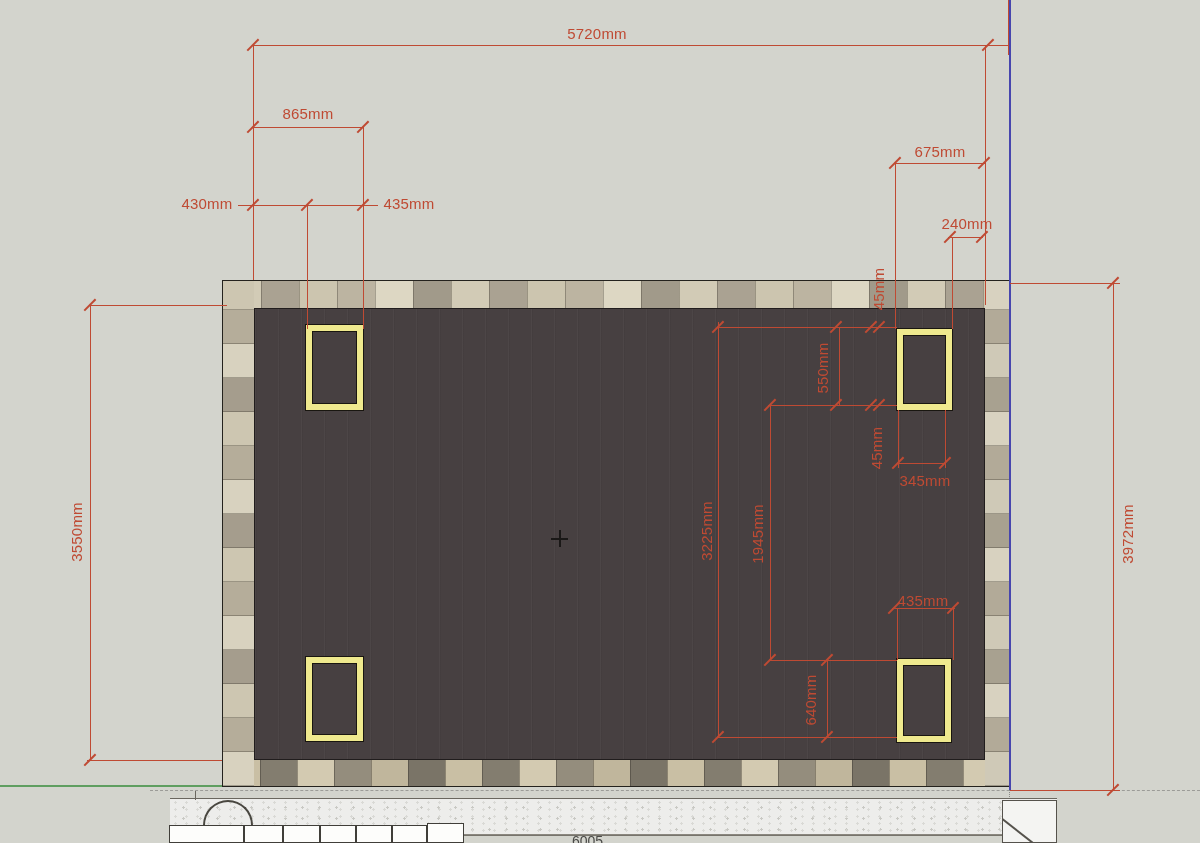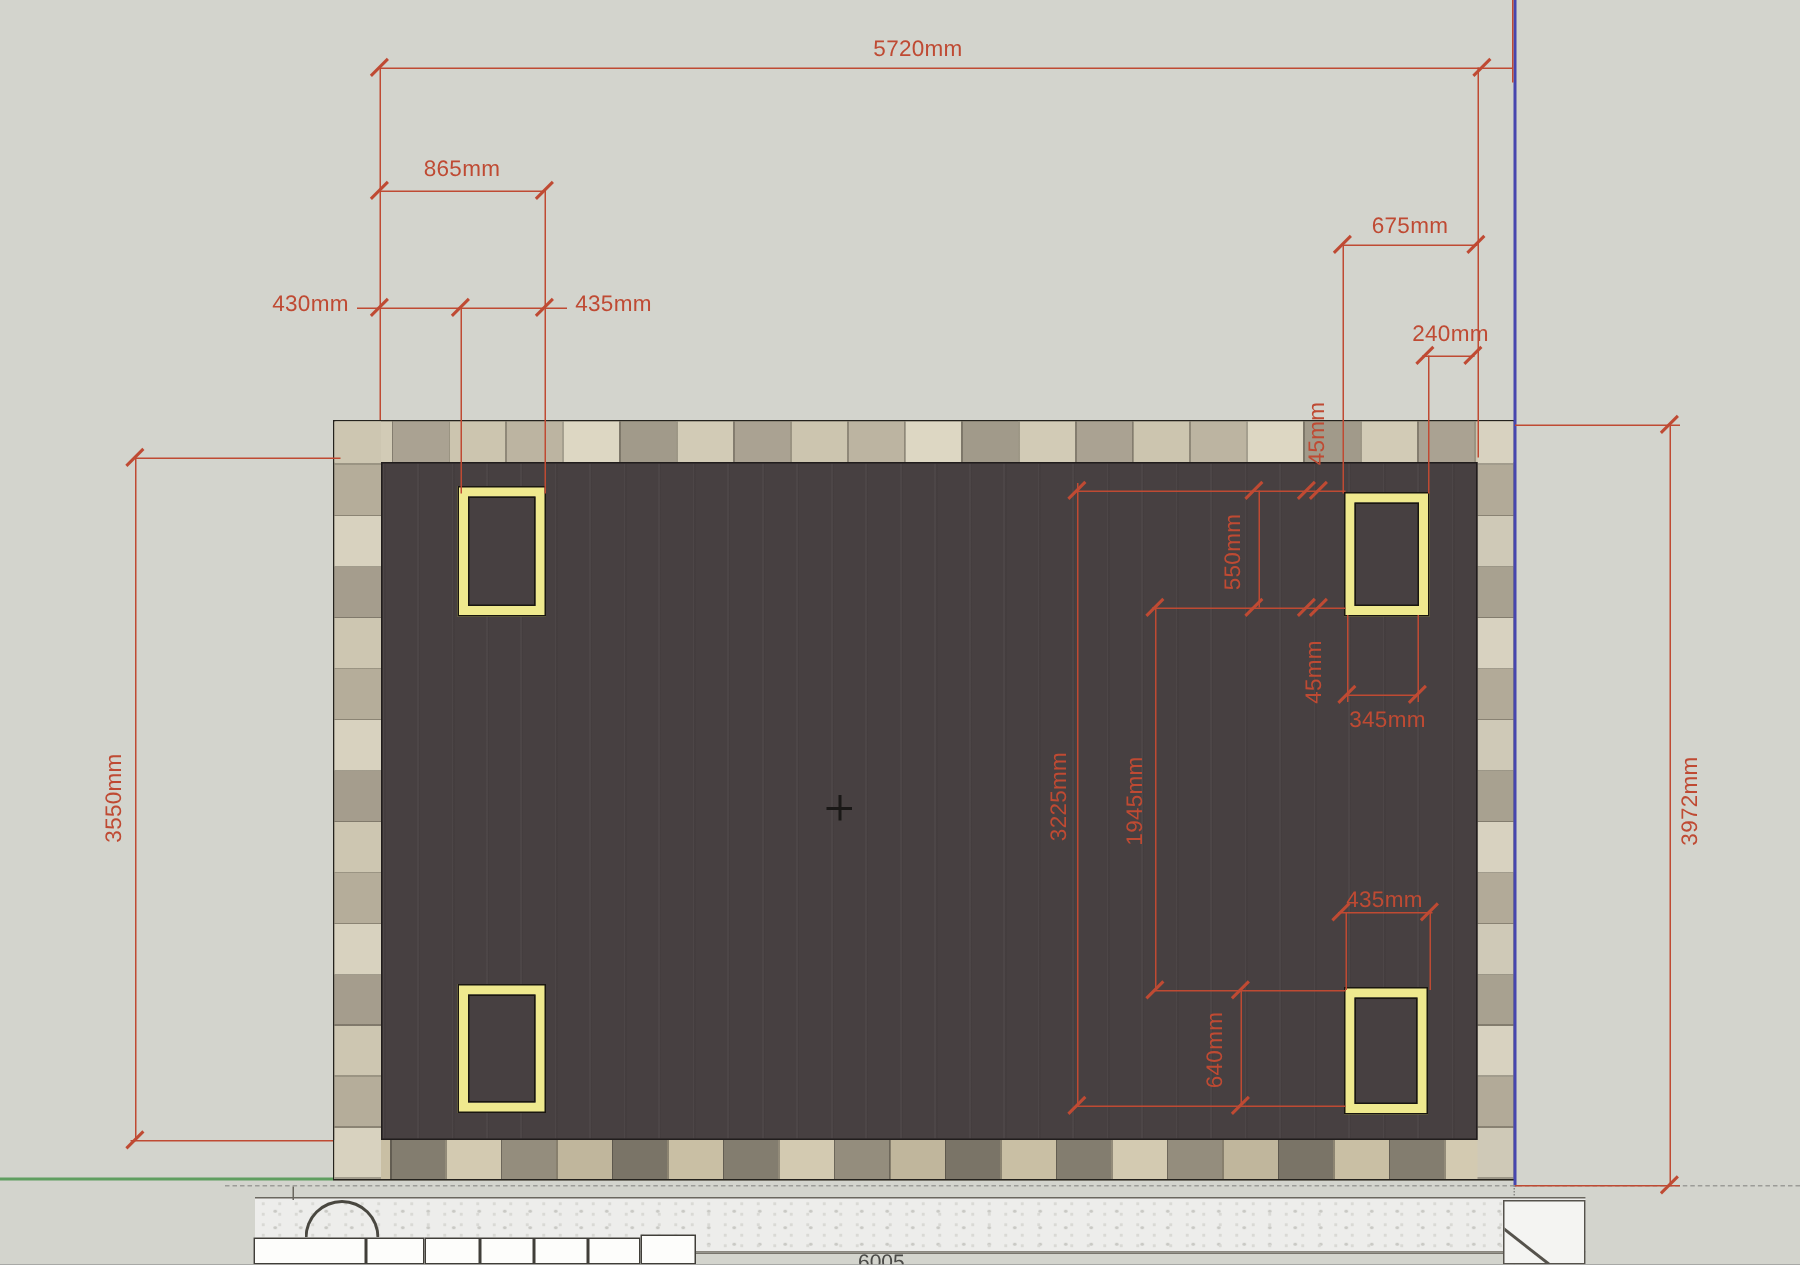--- a/index.html
+++ b/index.html
@@ -195,21 +195,21 @@
   <div class="tk" style="left:879px;top:405px;"></div>
   <div class="tk" style="left:770px;top:660px;"></div>
   <div class="tk" style="left:827px;top:660px;"></div>
   <div class="tk" style="left:718px;top:737px;"></div>
   <div class="tk" style="left:827px;top:737px;"></div>
   <div class="tk" style="left:898px;top:463px;"></div>
   <div class="tk" style="left:945px;top:463px;"></div>
   <div class="tk" style="left:894px;top:608px;"></div>
   <div class="tk" style="left:953px;top:608px;"></div>
 
-  <div class="lab" style="left:612px;top:33px;">5720mm</div>
+  <div class="lab" style="left:597px;top:33px;">5720mm</div>
   <div class="lab" style="left:308px;top:113px;">865mm</div>
   <div class="lab" style="left:207px;top:203px;">430mm</div>
   <div class="lab" style="left:409px;top:203px;">435mm</div>
   <div class="lab" style="left:940px;top:151px;">675mm</div>
   <div class="lab" style="left:967px;top:223px;">240mm</div>
   <div class="lab labv" style="left:878px;top:289px;">45mm</div>
   <div class="lab labv" style="left:822px;top:368px;">550mm</div>
   <div class="lab labv" style="left:876px;top:448px;">45mm</div>
   <div class="lab" style="left:925px;top:480px;">345mm</div>
   <div class="lab labv" style="left:706px;top:531px;">3225mm</div>

